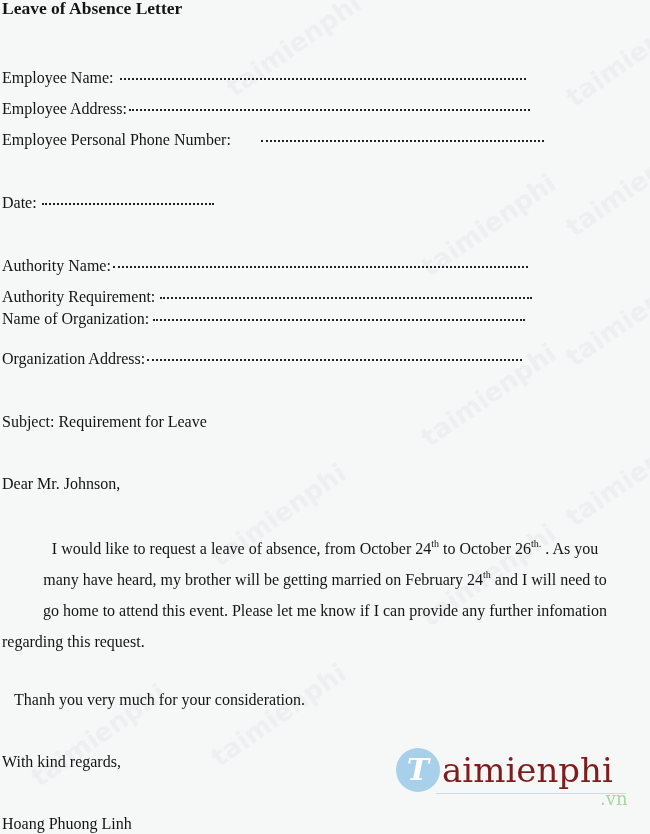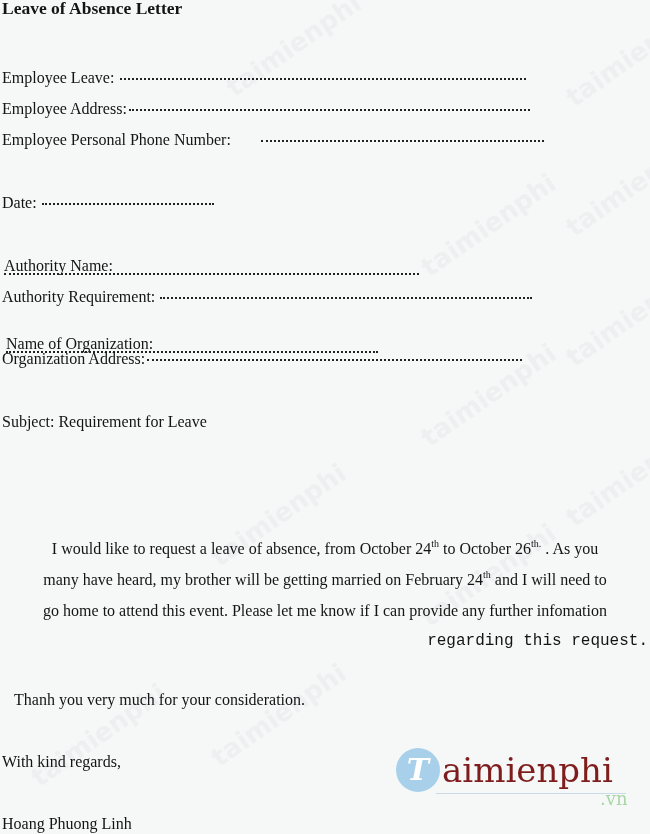--- a/index.html
+++ b/index.html
@@ -49,21 +49,21 @@
     width: 646px;
     font-size: 16px;
     line-height: 31px;
   }
   .para .pline {
     display: flex;
     justify-content: center;
     white-space: nowrap;
     height: 31px;
   }
-  .para .pline.last { justify-content: flex-end; font-family: Liberation Mono, monospace; }
+  .para .pline.last { justify-content: flex-start; }
   sup { font-size: 10px; line-height: 0; vertical-align: 7px; }
   .logo {
     position: absolute; left: 396px; top: 746px;
     width: 230px; height: 60px;
   }
   .logo .circle {
     position: absolute; left: 0; top: 2px;
     width: 44px; height: 44px; border-radius: 50%;
     background: #a9d0ea;
     color: #fff;
@@ -116,56 +116,57 @@
   <div class="wm" style="left:410px;top:380px;">taimienphi</div>
   <div class="wm" style="left:555px;top:460px;">taimienphi</div>
   <div class="wm" style="left:200px;top:500px;">taimienphi</div>
   <div class="wm" style="left:410px;top:560px;">taimienphi</div>
   <div class="wm" style="left:20px;top:720px;">taimienphi</div>
   <div class="wm" style="left:200px;top:700px;">taimienphi</div>
 
   <div class="title">Leave of Absence Letter</div>
 
   <div class="field" style="top:68px;">
-    <span class="label">Employee Leave:</span>
+    <span class="label">Employee Name:</span>
     <span class="dots" style="width:406px;margin-left:6px;"></span>
   </div>
   <div class="field" style="top:99px;">
     <span class="label">Employee Address:</span>
     <span class="dots" style="width:401px;"></span>
   </div>
   <div class="field" style="top:130px;gap:28px;">
     <span class="label">Employee Personal Phone Number:</span>
     <span class="dots" style="width:283px;"></span>
   </div>
 
   <div class="field" style="top:193px;">
     <span class="label">Date:</span>
     <span class="dots" style="width:172px;margin-left:5px;"></span>
   </div>
 
-  <div class="field" style="top:256px;flex-direction:column;">
+  <div class="field" style="top:256px;">
     <span class="label">Authority Name:</span>
     <span class="dots" style="width:415px;"></span>
   </div>
   <div class="field" style="top:287px;">
     <span class="label">Authority Requirement:</span>
     <span class="dots" style="width:372px;margin-left:5px;"></span>
   </div>
-  <div class="field" style="top:334px;flex-direction:column;">
+  <div class="field" style="top:309px;">
     <span class="label">Name of Organization:</span>
     <span class="dots" style="width:372px;margin-left:4px;"></span>
   </div>
   <div class="field" style="top:349px;">
     <span class="label">Organization Address:</span>
     <span class="dots" style="width:375px;"></span>
   </div>
 
   <div class="line subject" style="top:412px;">Subject: Requirement for Leave</div>
 
+  <div class="line" style="top:474px;">Dear Mr. Johnson,</div>
 
   <div class="para">
     <div class="pline">
       <span><span>I would like to request a leave of absence, from October 24</span><sup>th</sup><span> to October 26</span><sup>th.</sup><span> . As you</span></span>
     </div>
     <div class="pline">
       <span><span>many have heard, my brother will be getting married on February 24</span><sup>th</sup><span> and I will need to</span></span>
     </div>
     <div class="pline">
       <span>go home to attend this event. Please let me know if I can provide any further infomation</span>

